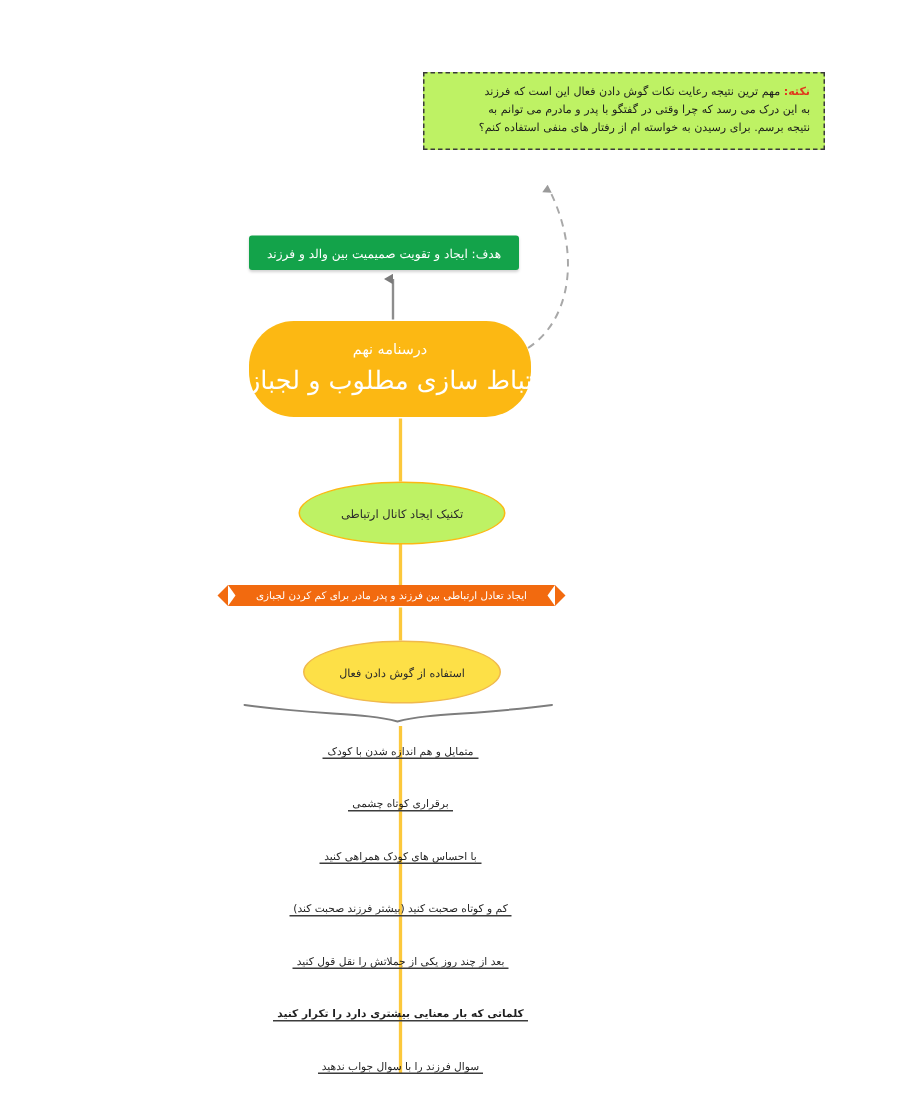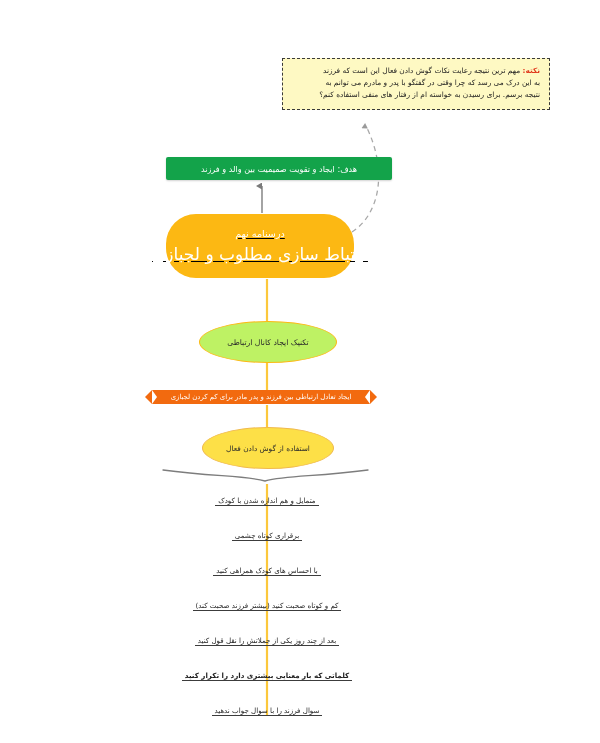--- a/index.html
+++ b/index.html
@@ -10,60 +10,59 @@
     font-family:"DejaVu Sans","Liberation Sans",sans-serif;
     position:relative;overflow:hidden;
   }
   #canvas{position:absolute;inset:0;width:600px;height:743px;}
   .layer{position:absolute;left:0;top:0;width:600px;height:743px;}
   svg.layer{pointer-events:none;}
 
   
   .note-box{
     position:absolute;
-    left:282px;top:58px;width:268px;
+    left:282px;top:48px;width:268px;
     box-sizing:border-box;
     border:1.4px dashed #3a3a3a;
-    background:#fef9c3;
+    background:#bef264;
     padding:6px 9px 7px 9px;
     text-align:right;
     direction:rtl;
   }
   .note-line{
     font-size:7.4px;
     line-height:12.2px;
     color:#1c1c1c;
     white-space:nowrap;
     letter-spacing:0px;
   }
   .note-kw{color:#e03a1e;font-weight:bold;}
 
   
   .goal-box{
     position:absolute;
-    left:166px;top:157px;width:226px;height:23px;
+    left:166px;top:157px;width:180px;height:23px;
     background:#13a34a;
     border-radius:2px;
     display:flex;align-items:center;justify-content:center;
     box-shadow:0 1px 2px rgba(0,0,0,.18);
   }
   .goal-text{
     font-size:8.1px;color:#ffffff;direction:rtl;white-space:nowrap;
   }
 
   
   .main-node{
     position:absolute;
     left:166px;top:214px;width:188px;height:64px;
     background:#fcb813;
     border-radius:30px;
     display:flex;flex-direction:column;
     align-items:center;justify-content:center;
     gap:5px;
-    text-decoration:underline;
   }
   .main-line1{font-size:9.6px;color:#ffffff;direction:rtl;}
   .main-line2{font-size:17px;color:#ffffff;direction:rtl;white-space:nowrap;}
 
   
   .ellipse{
     position:absolute;
     display:flex;align-items:center;justify-content:center;
     border-radius:50%;
     direction:rtl;

